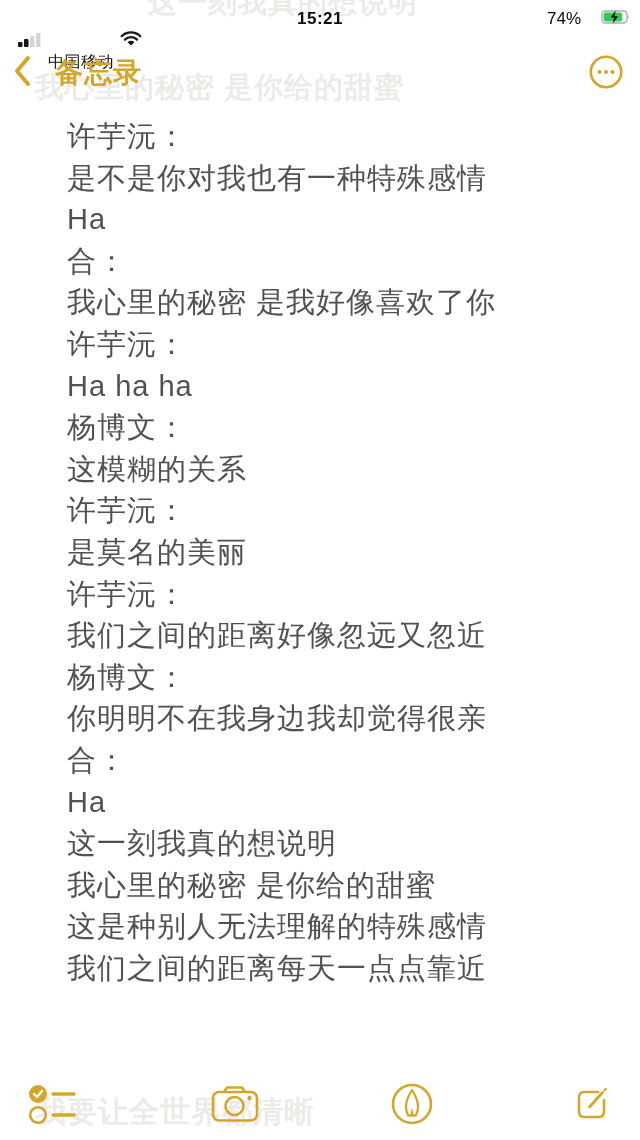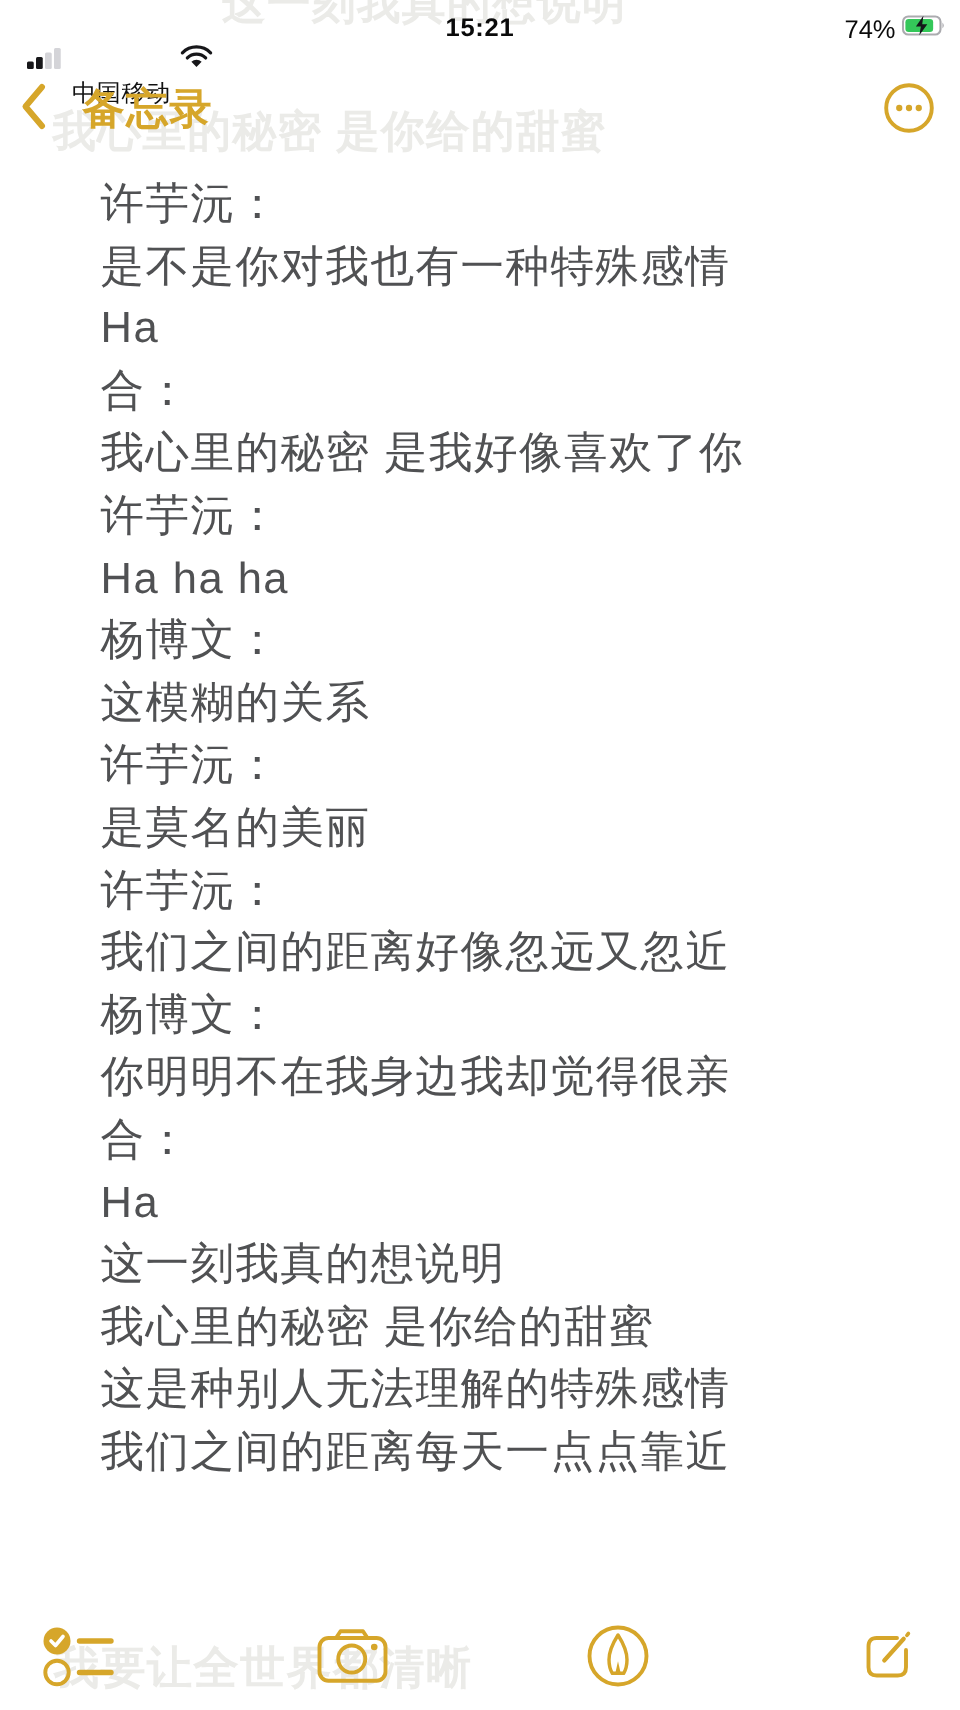--- a/index.html
+++ b/index.html
@@ -14,21 +14,21 @@
   }
   .ghost-top{left:148px;top:-17px;}
   .ghost-header{left:35px;top:68px;}
   .ghost-bottom{left:36px;top:1092px;font-size:30px;text-align:right;}
   
   .statusbar{position:absolute;left:0;top:0;width:640px;height:40px;z-index:5;}
   .sb-left{position:absolute;left:18px;top:8px;display:flex;align-items:center;gap:6px;}
   .carrier{font-size:16px;color:#111;font-weight:500;letter-spacing:.5px;margin-top:44px;}
   .sb-time{position:absolute;left:0;right:0;top:9px;text-align:center;
     font-size:17px;font-weight:700;color:#0a0a0a;letter-spacing:.5px;}
-  .sb-right{position:absolute;right:8px;top:9px;display:flex;align-items:center;gap:4px;}
+  .sb-right{position:absolute;right:8px;top:9px;display:flex;align-items:center;gap:20px;}
   .batt-pct{font-size:17px;color:#0a0a0a;}
   
   .navbar{position:absolute;left:0;top:48px;width:640px;height:50px;z-index:5;}
   .back-btn{position:absolute;left:14px;top:6px;display:flex;align-items:center;gap:8px;cursor:pointer;}
   .back-label{font-size:28px;font-weight:600;color:#D6A62A;letter-spacing:1px;margin-left:16px;}
   .more-btn{position:absolute;right:16px;top:6px;width:36px;height:36px;cursor:pointer;}
   
   .note-body{position:absolute;left:35px;top:116px;width:580px;z-index:2;margin-left:32px;}
   .lyric-line{
     font-size:29px;line-height:41.6px;color:#505153;letter-spacing:1px;

